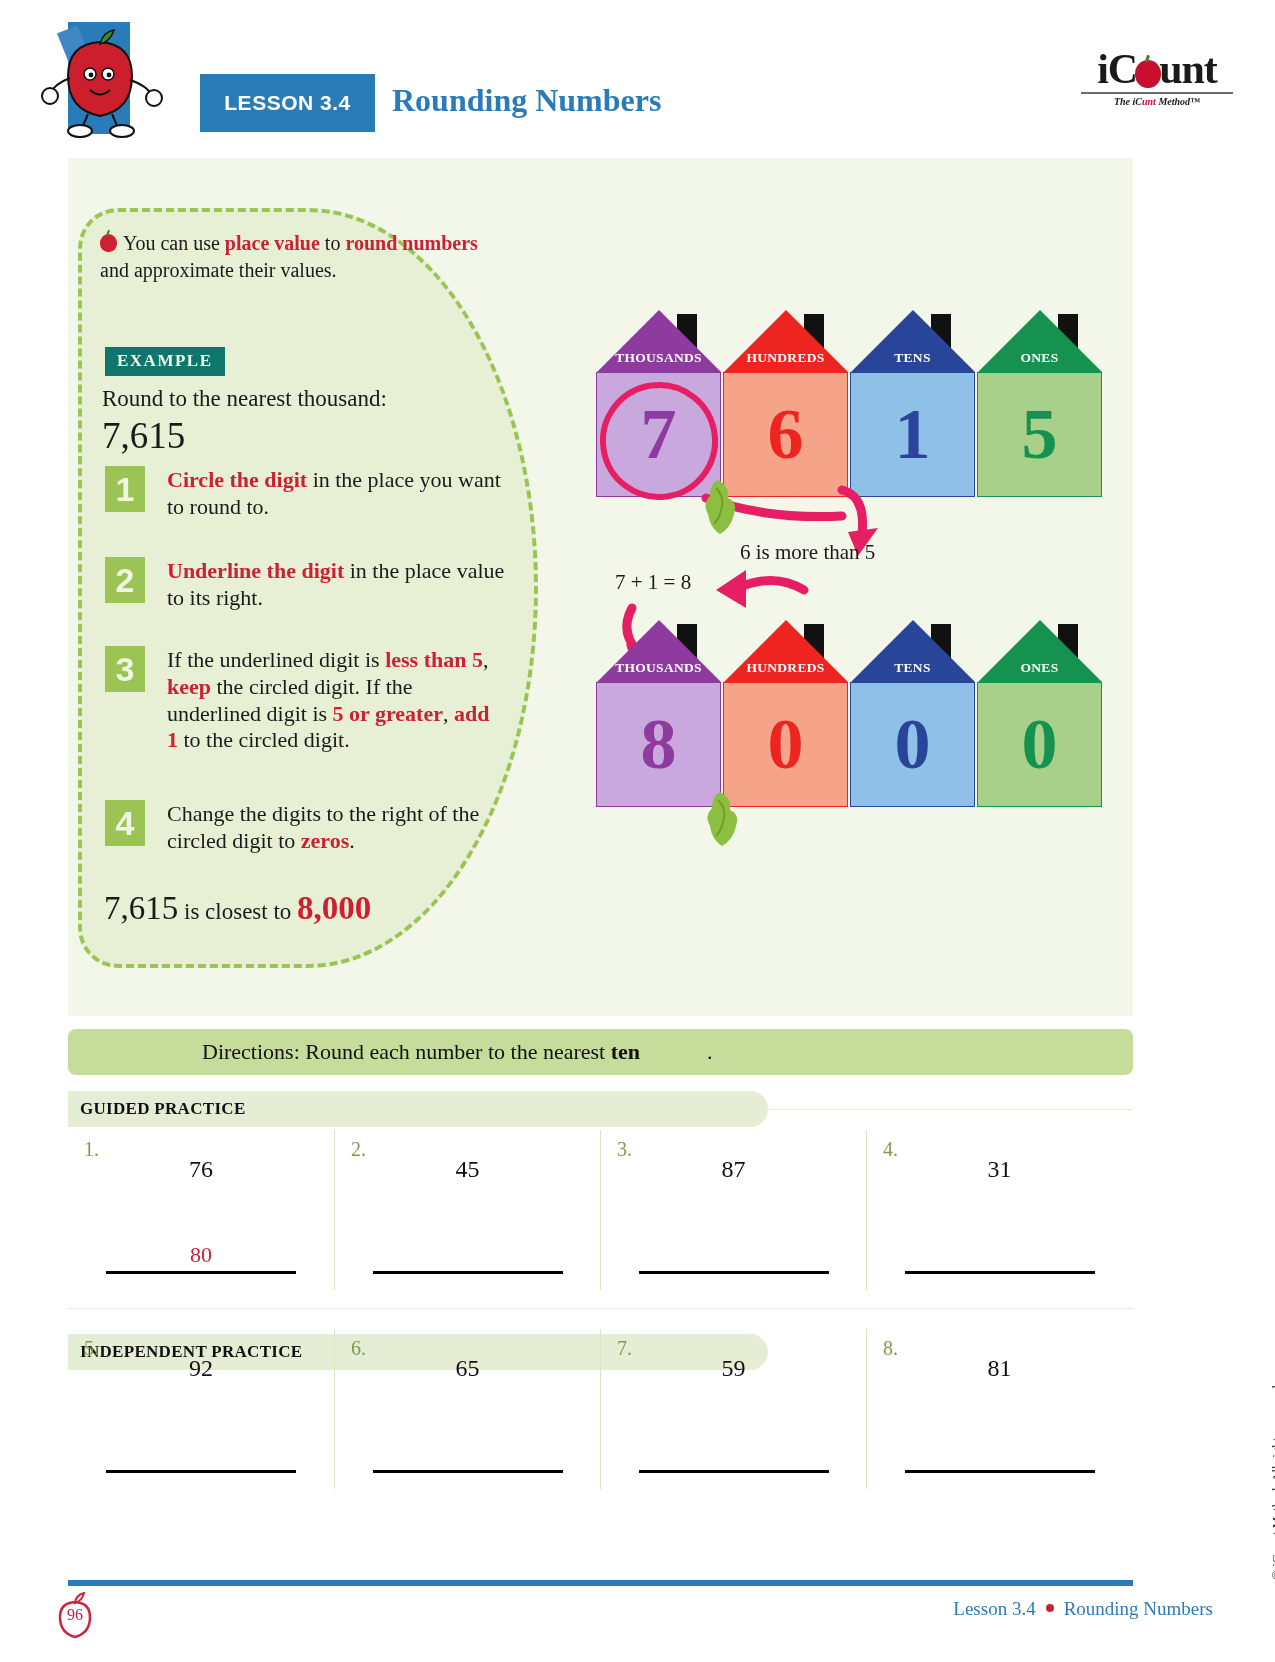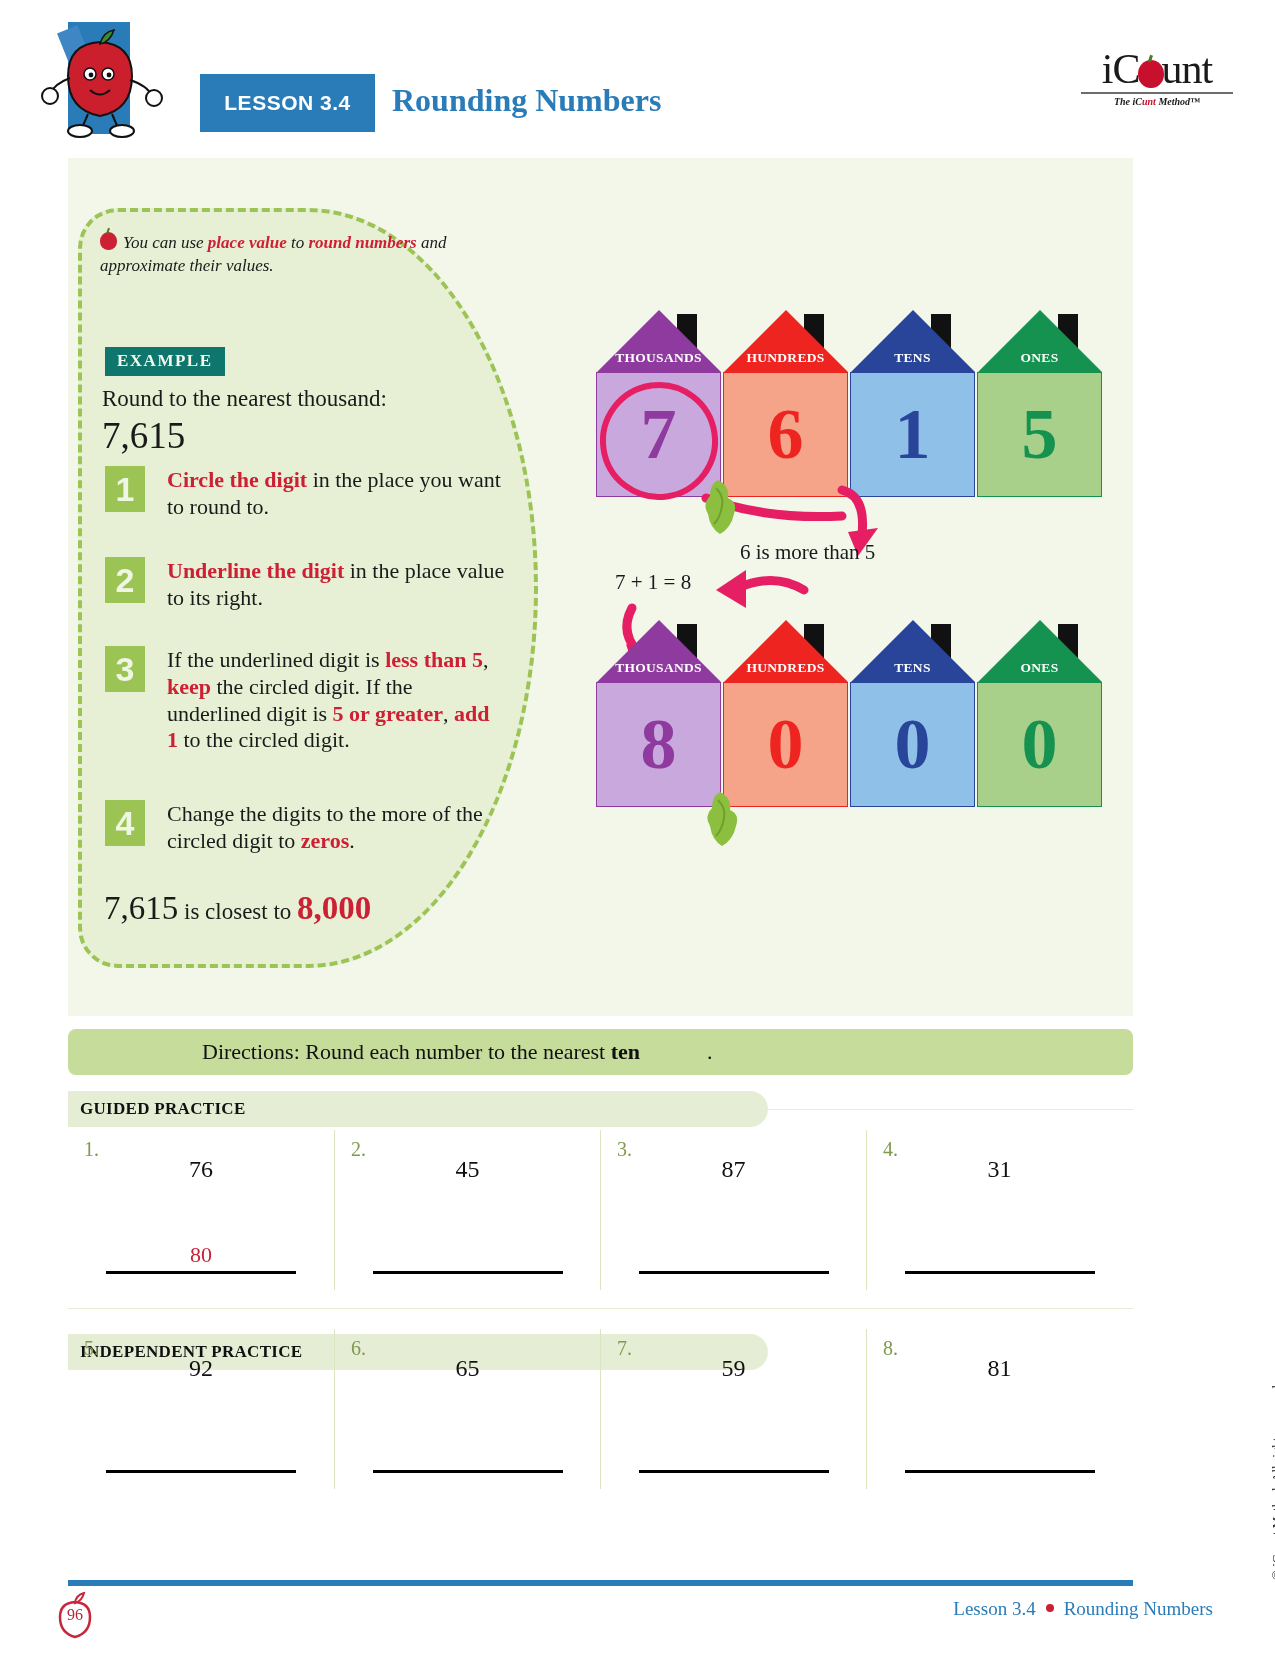--- a/index.html
+++ b/index.html
@@ -22,21 +22,21 @@
   }
   .lesson-chip span {
     color: #ffffff; font-size: 21px; font-weight: bold;
     letter-spacing: .5px; font-family: "Liberation Sans", sans-serif;
   }
   .lesson-title {
     position: absolute; left: 392px; top: 82px;
     font-size: 32px; color: #2a7cb8; font-weight: bold;
   }
   .brand { position: absolute; right: 38px; top: 48px; width: 160px; text-align: center; }
-  .brand-word { font-size: 42px; font-weight: normal; color: #1a1a1a;
+  .brand-word { font-size: 42px; font-weight: bold; color: #1a1a1a;
     font-family: "Liberation Serif", serif; letter-spacing: -1px; line-height: 1; position: relative; }
   .brand-apple { display: inline-block; width: 26px; height: 28px; background: #c8102e;
     border-radius: 50% 50% 48% 48%; position: relative; top: 5px; margin: 0 -2px; }
   .brand-apple::after { content:""; position:absolute; left: 11px; top: -5px; width: 3px; height: 7px;
     background: #4a7c24; transform: rotate(18deg); }
   .brand-rule { height: 2px; background: #6c6c6c; margin: 2px 4px 2px; }
   .brand-tag { font-size: 10px; font-weight: bold; color: #1a1a1a; font-style: italic; }
   .brand-tag em { color: #c8102e; font-style: italic; }
 
   
@@ -49,21 +49,21 @@
     position: absolute; left: 10px; top: 50px;
     width: 460px; height: 760px;
     background: #e7f0d4;
     border: 4px dashed #9cc455;
     border-radius: 230px 230px 230px 230px / 210px 380px 380px 210px;
     border-top-left-radius: 40px;
     border-bottom-left-radius: 40px;
   }
   .lead {
     position: absolute; left: 100px; top: 230px; width: 400px;
-    font-size: 17px; line-height: 1.35; color: #1a1a1a; font-style: italic;
+    font-size: 20px; line-height: 1.35; color: #1a1a1a;
   }
   .red { color: #cc2035; font-weight: bold; }
   .apple-bullet {
     display: inline-block; width: 17px; height: 18px; background: #cc2035;
     border-radius: 50% 50% 46% 46%; position: relative; top: 2px; margin-right: 6px;
   }
   .apple-bullet::after { content:""; position:absolute; left:7px; top:-4px; width:2px; height:6px;
     background:#4a7c24; transform: rotate(20deg); }
 
   .example-tag {
@@ -254,21 +254,21 @@
 <div class="step s2">
   <div class="step-num">2</div>
   <div class="step-text"><span class="red">Underline the digit</span><span> in the place value to its right.</span></div>
 </div>
 <div class="step s3">
   <div class="step-num">3</div>
   <div class="step-text"><span>If the underlined digit is </span><span class="red">less than 5</span><span>, </span><span class="red">keep</span><span> the circled digit. If the underlined digit is </span><span class="red">5 or greater</span><span>, </span><span class="red">add 1</span><span> to the circled digit.</span></div>
 </div>
 <div class="step s4">
   <div class="step-num">4</div>
-  <div class="step-text"><span>Change the digits to the more of the circled digit to </span><span class="red">zeros</span><span>.</span></div>
+  <div class="step-text"><span>Change the digits to the right of the circled digit to </span><span class="red">zeros</span><span>.</span></div>
 </div>
 
 <div class="closing">
   <span class="n1">7,615</span><span> is closest to </span><span class="n2">8,000</span>
 </div>
 
 <div class="houses row1">
     <div class="house h-thousands">
       <div class="chimney"></div>
       <div class="roof">

